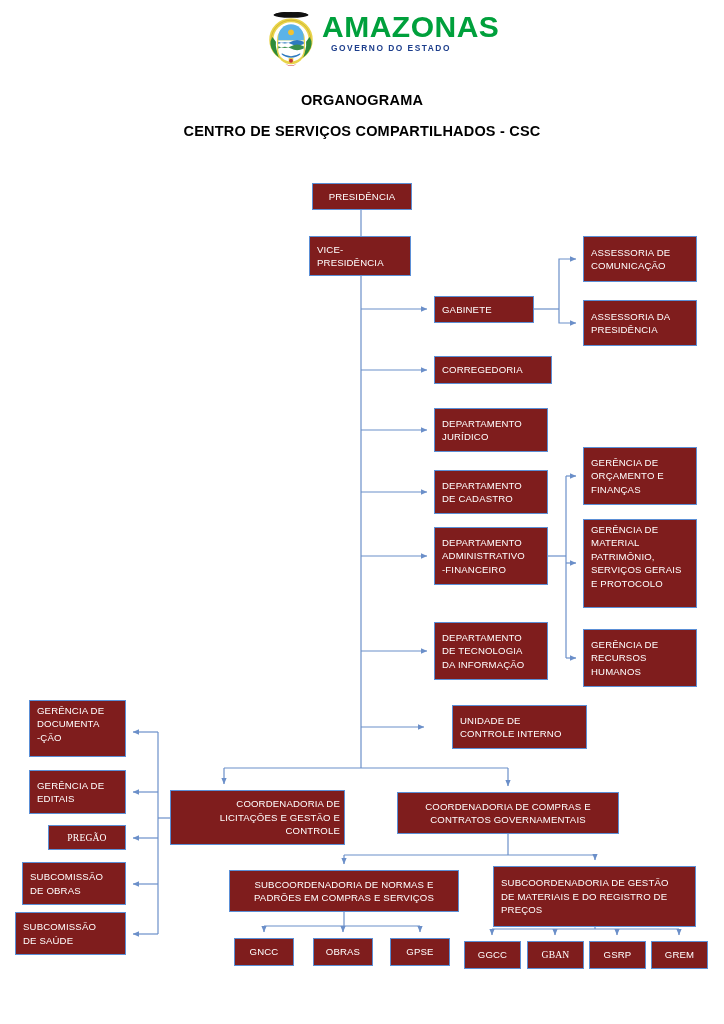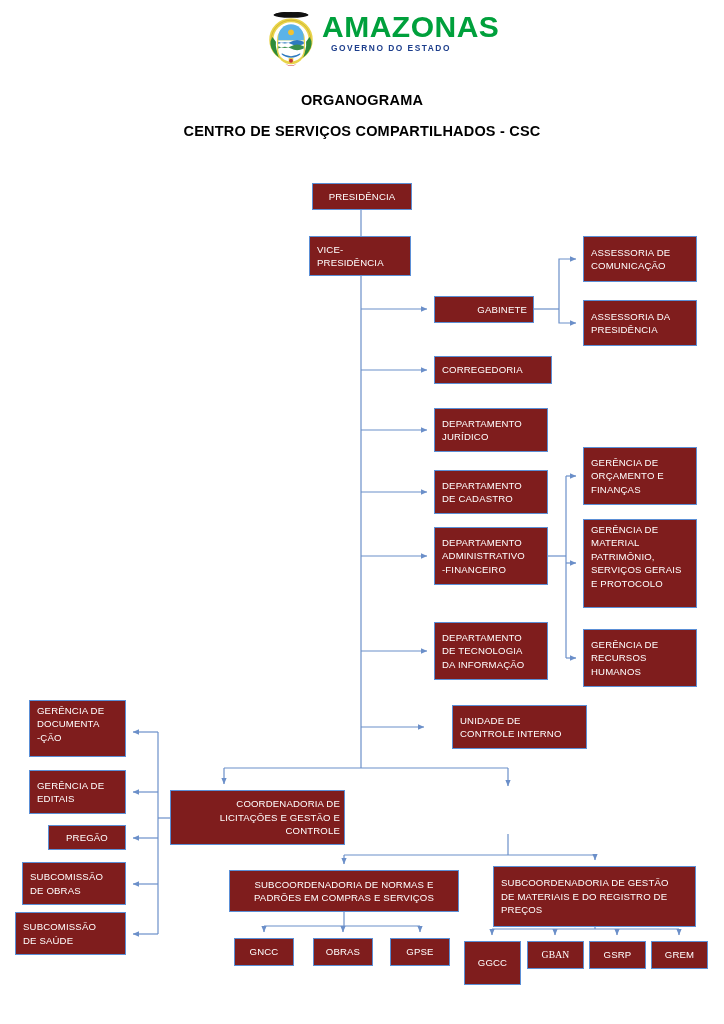--- a/index.html
+++ b/index.html
@@ -247,21 +247,21 @@
         <path d="M617,929 L617,935" marker-end="url(#ar)"></path>
         <path d="M679,929 L679,935" marker-end="url(#ar)"></path>
       </g>
     </svg>
 
     <div class="node ctr vmid" style="left:312px;top:183px;width:100px;height:27px;">PRESIDÊNCIA</div>
 
     <div class="node vmid" style="left:309px;top:236px;width:102px;height:40px;">VICE-
 PRESIDÊNCIA</div>
 
-    <div class="node vmid" style="left:434px;top:296px;width:100px;height:27px;text-align:right;">GABINETE</div>
+    <div class="node vmid" style="left:434px;top:296px;width:100px;height:27px;">GABINETE</div>
 
     <div class="node vmid" style="left:583px;top:236px;width:114px;height:46px;">ASSESSORIA DE
 COMUNICAÇÃO</div>
 
     <div class="node vmid" style="left:583px;top:300px;width:114px;height:46px;">ASSESSORIA DA
 PRESIDÊNCIA</div>
 
     <div class="node vmid" style="left:434px;top:356px;width:118px;height:28px;">CORREGEDORIA</div>
 
     <div class="node vmid" style="left:434px;top:408px;width:114px;height:44px;">DEPARTAMENTO
@@ -295,42 +295,44 @@
 RECURSOS
 HUMANOS</div>
 
     <div class="node" style="left:29px;top:700px;width:97px;height:57px;">GERÊNCIA DE
 DOCUMENTA
 -ÇÃO</div>
 
     <div class="node vmid" style="left:29px;top:770px;width:97px;height:44px;">GERÊNCIA DE
 EDITAIS</div>
 
-    <div class="node small" style="left:48px;top:825px;width:78px;height:25px;">PREGÃO</div>
+    <div class="node small" style="left:48px;top:825px;width:78px;height:25px;font-family:Liberation Serif, serif;">PREGÃO</div>
 
     <div class="node vmid" style="left:22px;top:862px;width:104px;height:43px;">SUBCOMISSÃO
 DE OBRAS</div>
 
     <div class="node vmid" style="left:15px;top:912px;width:111px;height:43px;">SUBCOMISSÃO
 DE SAÚDE</div>
 
     <div class="node ctr vmid" style="left:170px;top:790px;width:175px;height:55px;text-align:right;">COORDENADORIA DE
 LICITAÇÕES E GESTÃO E
 CONTROLE</div>
 
+    <div class="node ctr vmid" style="left:397px;top:792px;width:222px;height:42px;">COORDENADORIA DE COMPRAS E
+CONTRATOS GOVERNAMENTAIS</div>
 
     <div class="node ctr vmid" style="left:229px;top:870px;width:230px;height:42px;">SUBCOORDENADORIA DE NORMAS E
 PADRÕES EM COMPRAS E SERVIÇOS</div>
 
     <div class="node vmid" style="left:493px;top:866px;width:203px;height:61px;">SUBCOORDENADORIA DE GESTÃO
 DE MATERIAIS E DO REGISTRO DE
 PREÇOS</div>
 
     <div class="node small" style="left:234px;top:938px;width:60px;height:28px;">GNCC</div>
     <div class="node small" style="left:313px;top:938px;width:60px;height:28px;">OBRAS</div>
     <div class="node small" style="left:390px;top:938px;width:60px;height:28px;">GPSE</div>
-    <div class="node small" style="left:464px;top:941px;width:57px;height:44px;">GGCC</div>
+    <div class="node small" style="left:464px;top:941px;width:57px;height:28px;">GGCC</div>
     <div class="node small" style="left:527px;top:941px;width:57px;height:28px;font-family:Liberation Serif, serif;">GBAN</div>
     <div class="node small" style="left:589px;top:941px;width:57px;height:28px;">GSRP</div>
     <div class="node small" style="left:651px;top:941px;width:57px;height:28px;">GREM</div>
 
   </div>
 </div>
 
 </body></html>

